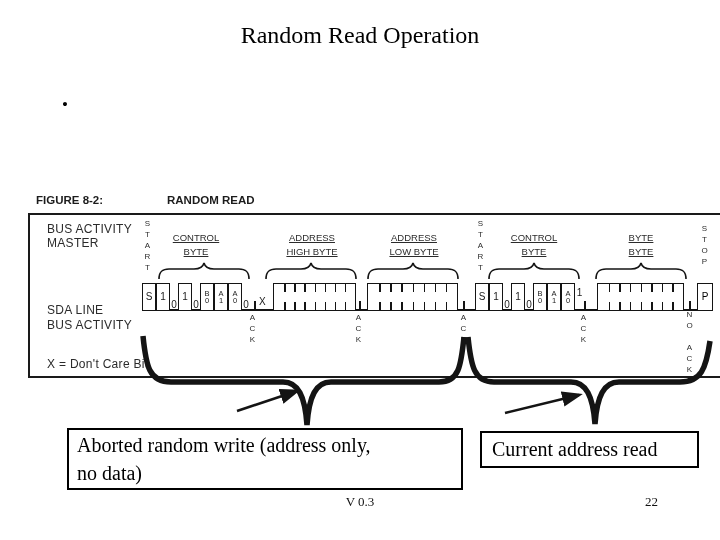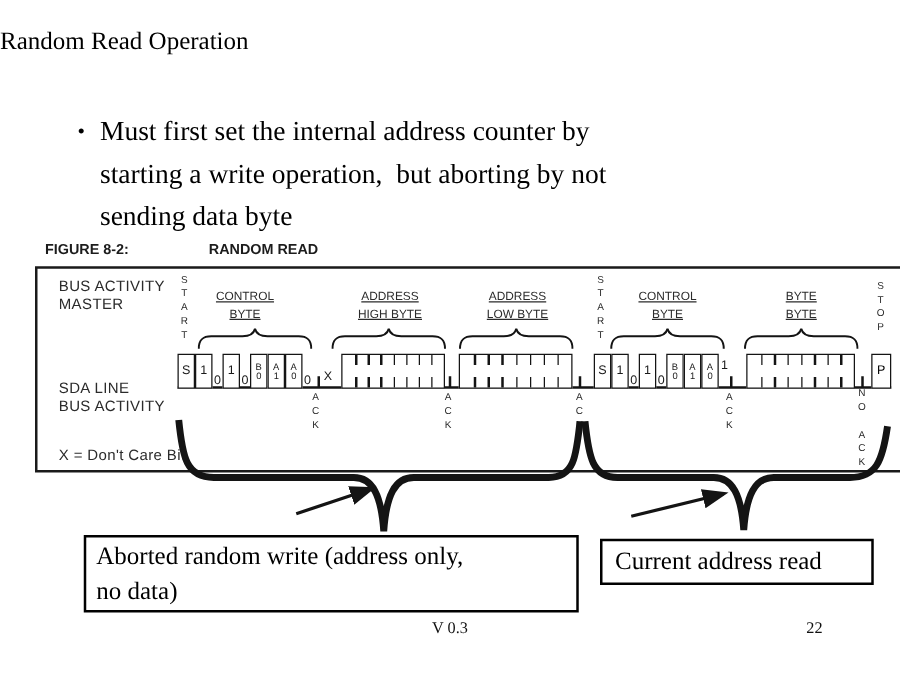--- a/index.html
+++ b/index.html
@@ -1,21 +1,21 @@
 <!DOCTYPE html>
 <html><head>
 <meta charset="utf-8">
 <style>
   html,body{margin:0;padding:0;background:#fff;}
   #slide{position:relative;width:720px;height:540px;background:#ffffff;overflow:hidden;
          font-family:"Liberation Serif",serif;color:#000;}
 
   
-  .title{position:absolute;left:0;top:22px;width:720px;text-align:left;
-         font-size:20px;font-weight:400;}
+  .title{position:absolute;left:0;top:22px;width:720px;text-align:center;
+         font-size:24px;font-weight:400;}
   .bullet{position:absolute;left:62px;top:88px;width:580px;display:flex;gap:12px;}
   .bullet .dot{font-size:17px;line-height:34px;}
   .bullet .btxt{font-size:22px;line-height:34px;white-space:pre-wrap;}
 
   
   .figlabel{position:absolute;top:194px;font-family:"Liberation Sans",sans-serif;
             font-weight:700;font-size:11.5px;color:#1c1c1c;}
   #figpanel{position:absolute;left:28px;top:213px;width:702px;height:165px;
             border:2px solid #1a1a1a;box-sizing:border-box;background:#fff;}
   .rowlab{position:absolute;font-family:Liberation Sans, sans-serif;font-size:12px;
@@ -65,23 +65,20 @@
   .footer{position:absolute;font-size:13px;color:#111;}
 </style>
 </head>
 <body>
 
 <div id="slide">
 
   <div class="title">Random Read Operation</div>
   <div class="bullet">
     <span class="dot">•</span>
-    <span class="btxt">Must first set the internal address counter by
-starting a write operation,  but aborting by not
-sending data byte</span>
   </div>
 
   <div class="figlabel" style="left:36px">FIGURE 8-2:</div>
   <div class="figlabel" style="left:167px">RANDOM READ</div>
 
   <div id="figpanel"></div>
 
   <div class="rowlab" style="left:47px;top:222px">BUS ACTIVITY</div>
   <div class="rowlab" style="left:47px;top:236px">MASTER</div>
   <div class="rowlab" style="left:47px;top:303px">SDA LINE</div>

